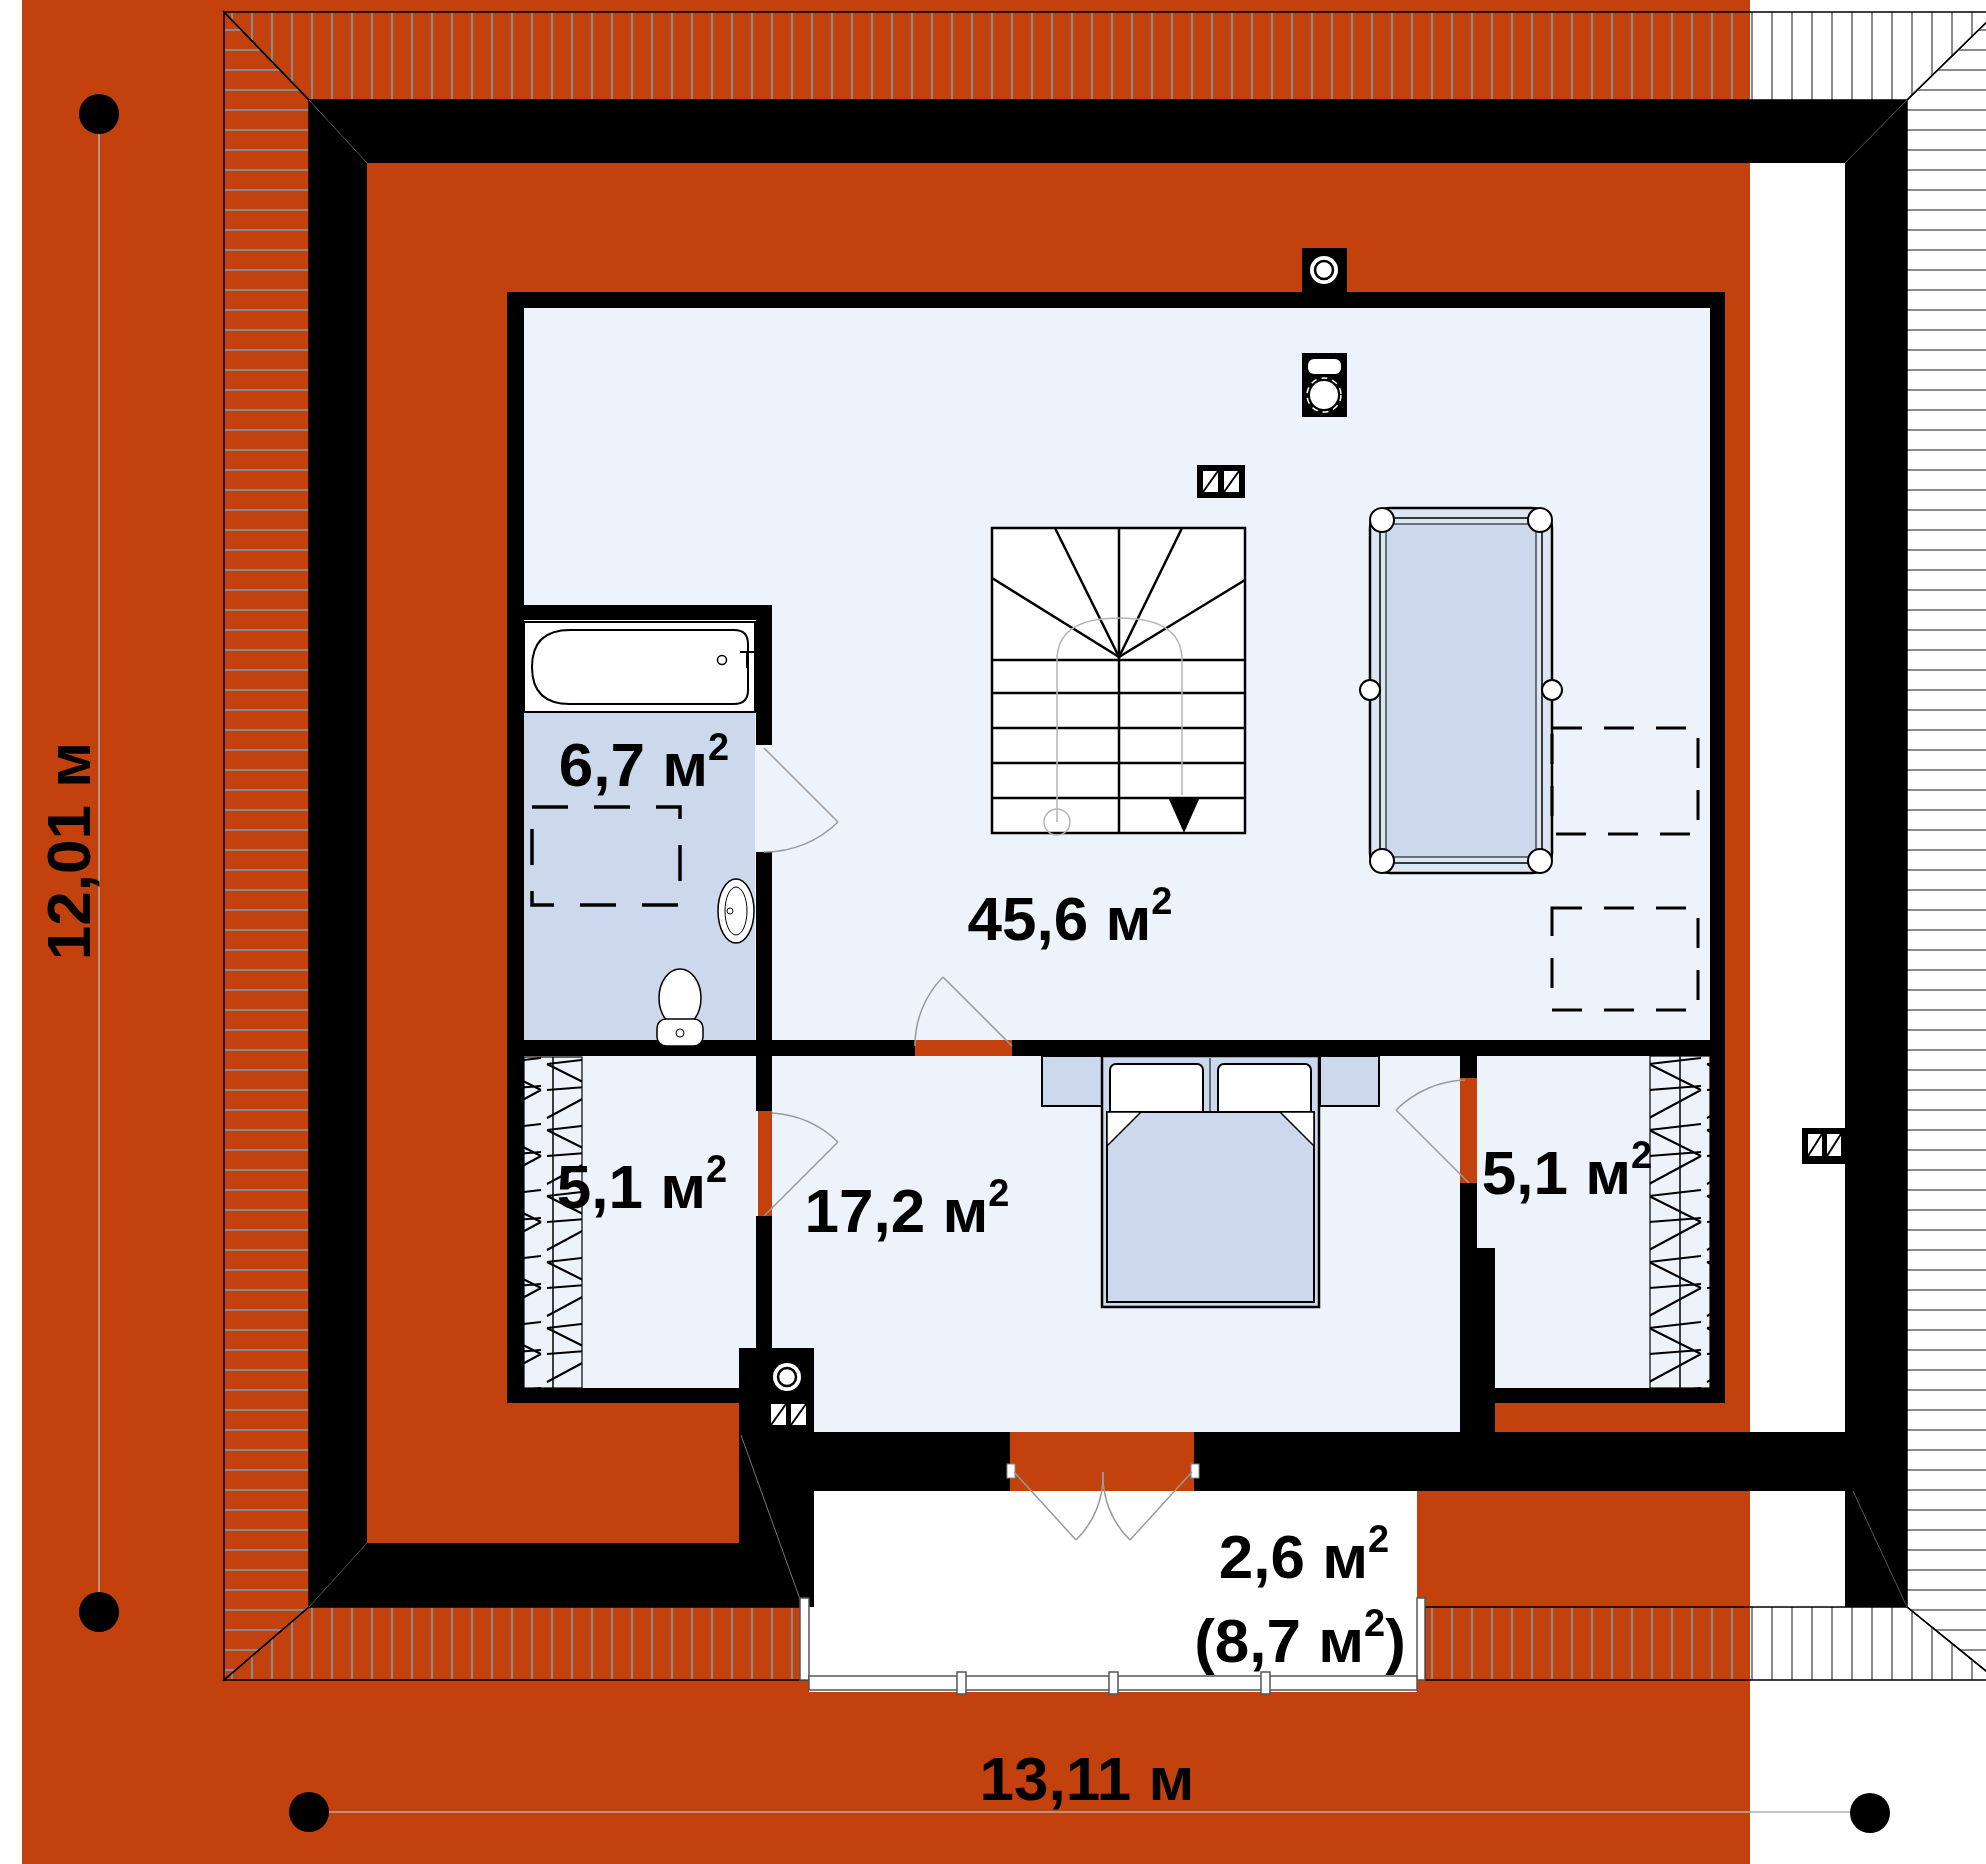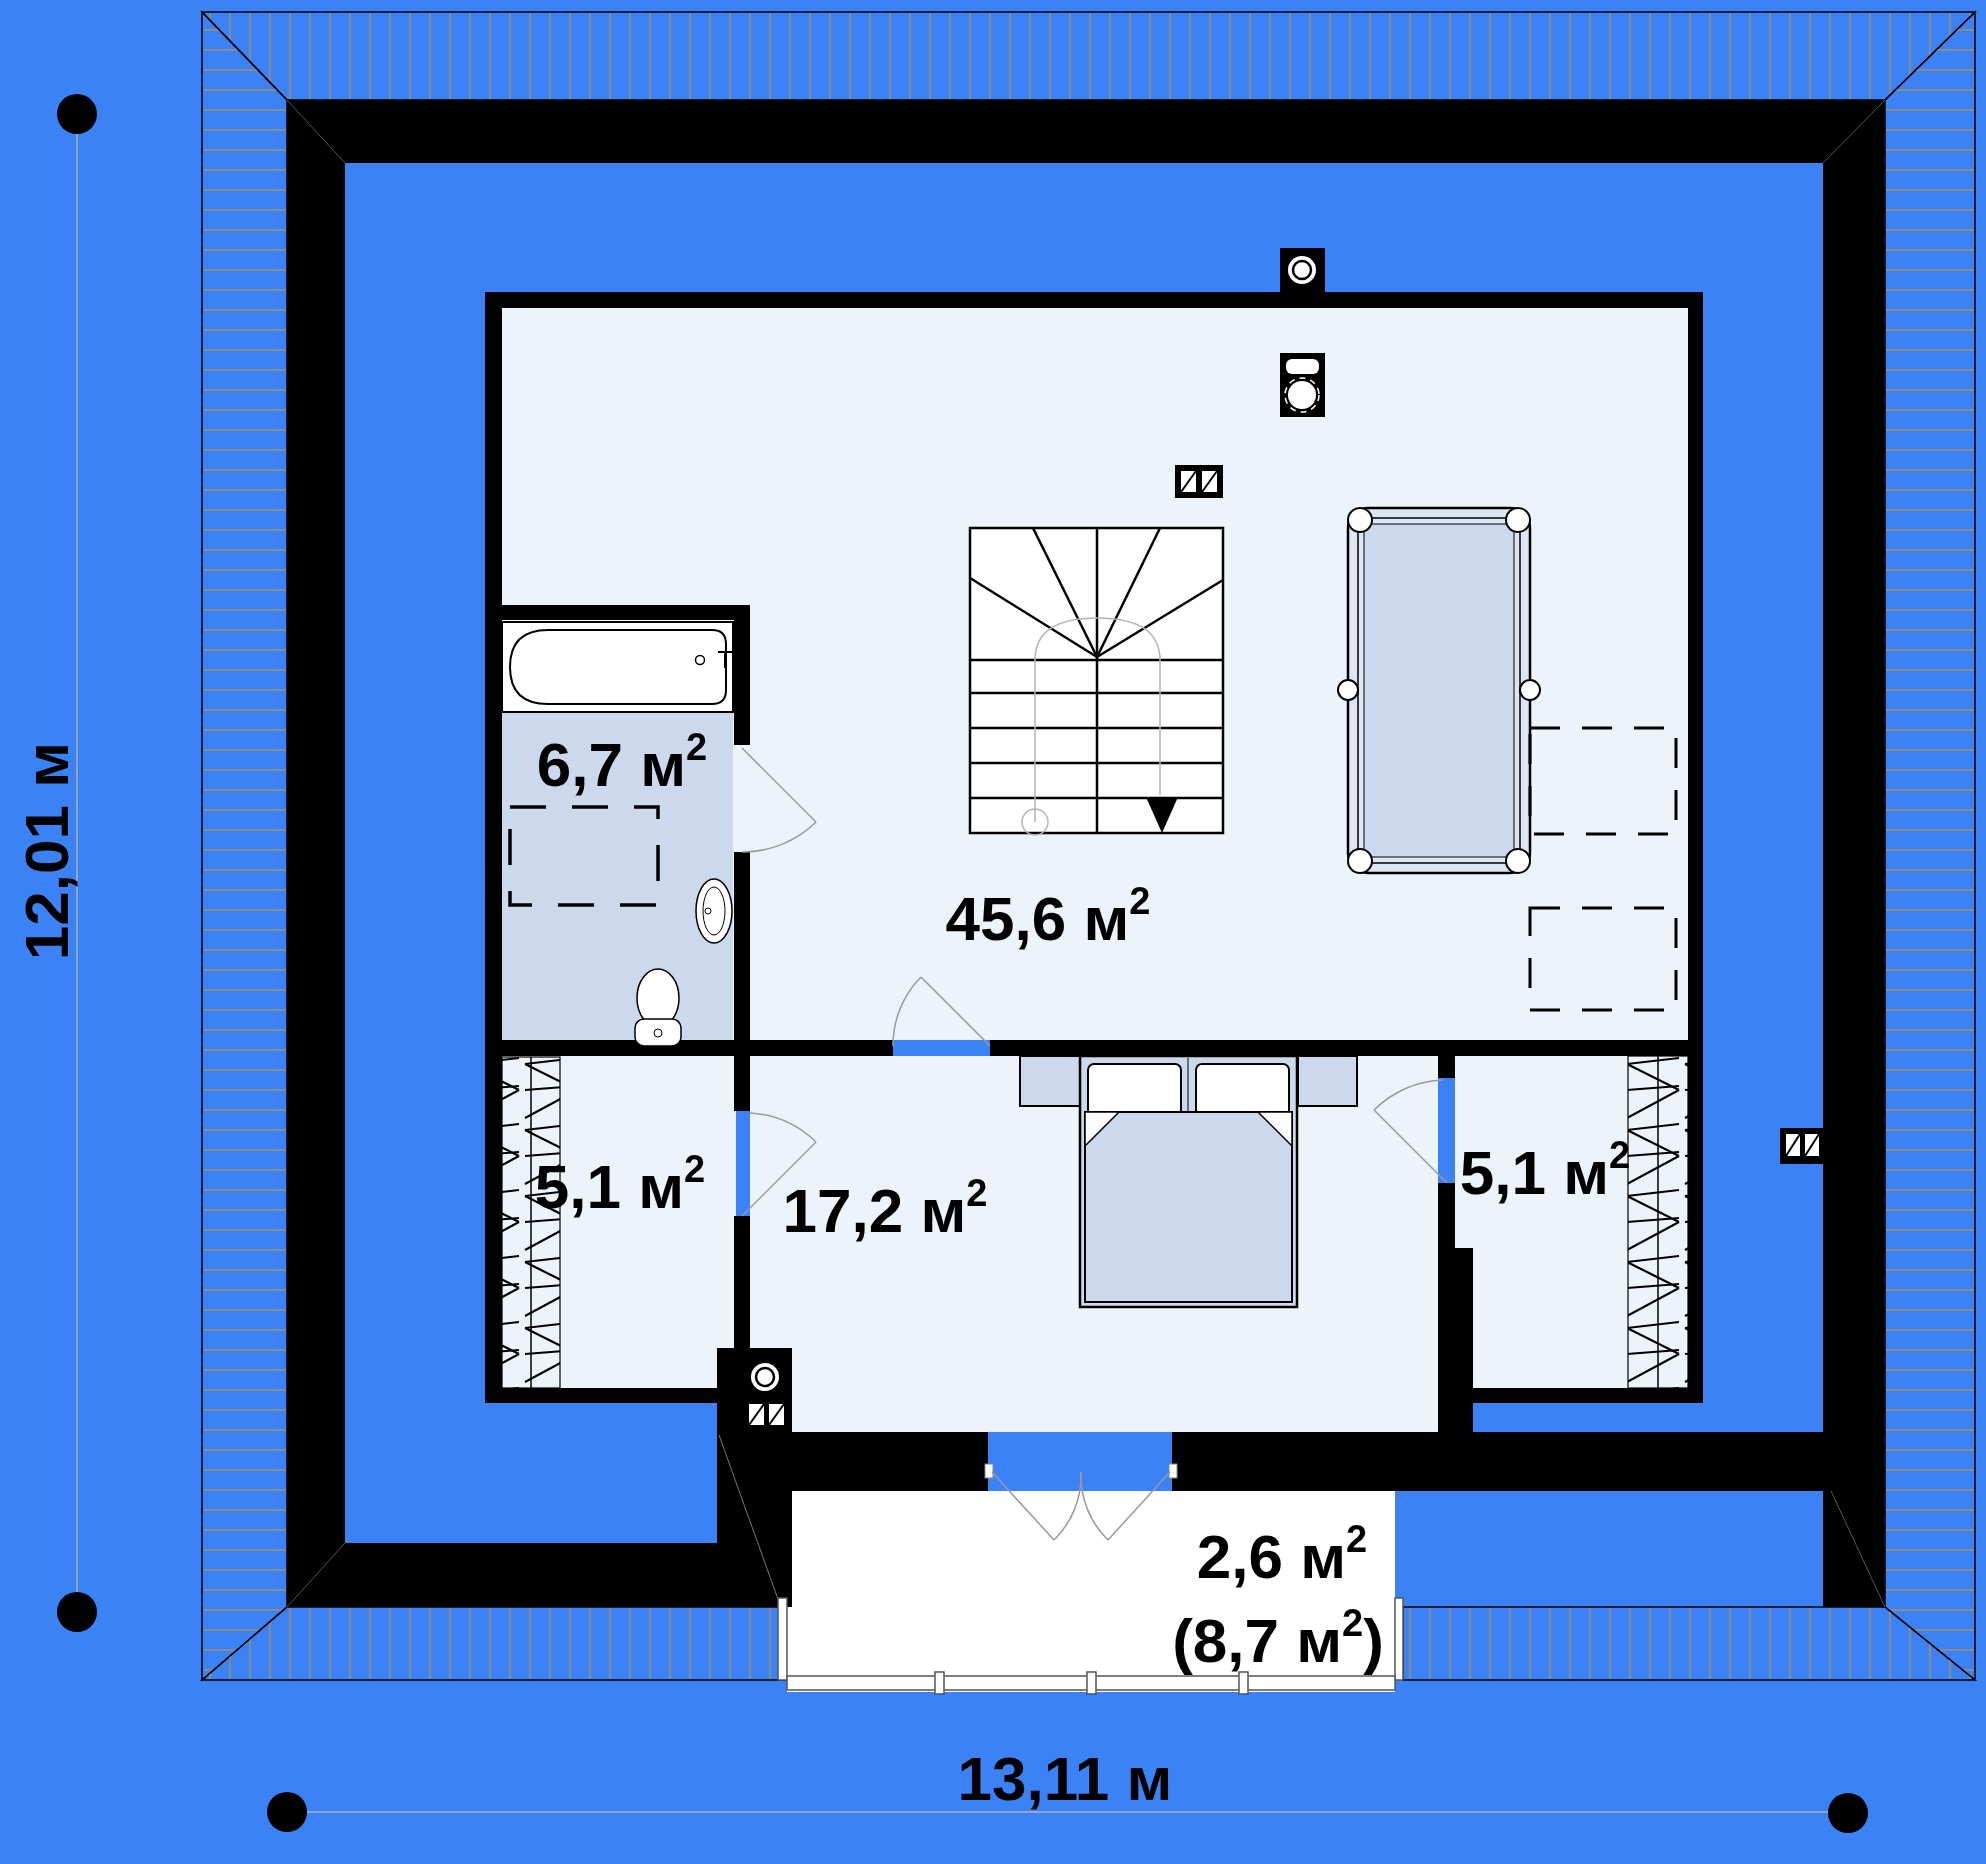--- a/index.html
+++ b/index.html
@@ -1,16 +1,16 @@
 <!DOCTYPE html>
 <html><head>
 <meta charset="utf-8">
 <style>
   html,body{margin:0;padding:0;background:#fff;}
-  .page{width:1986px;height:1864px;position:relative;background:#3b82f6;font-family:"Liberation Sans",sans-serif;}
+  .page{width:1728px;height:1864px;position:relative;background:#c2410c;font-family:"Liberation Sans",sans-serif;margin-left:22px;}
   svg{display:block;}
   text{font-family:"Liberation Sans","DejaVu Sans",sans-serif;font-weight:bold;fill:#000;}
   .roomlbl{font-size:62px;}
   .sup{font-size:38px;}
   .dimlbl{font-size:62px;}
 </style>
 </head>
 <body>
 
 <div class="page">

